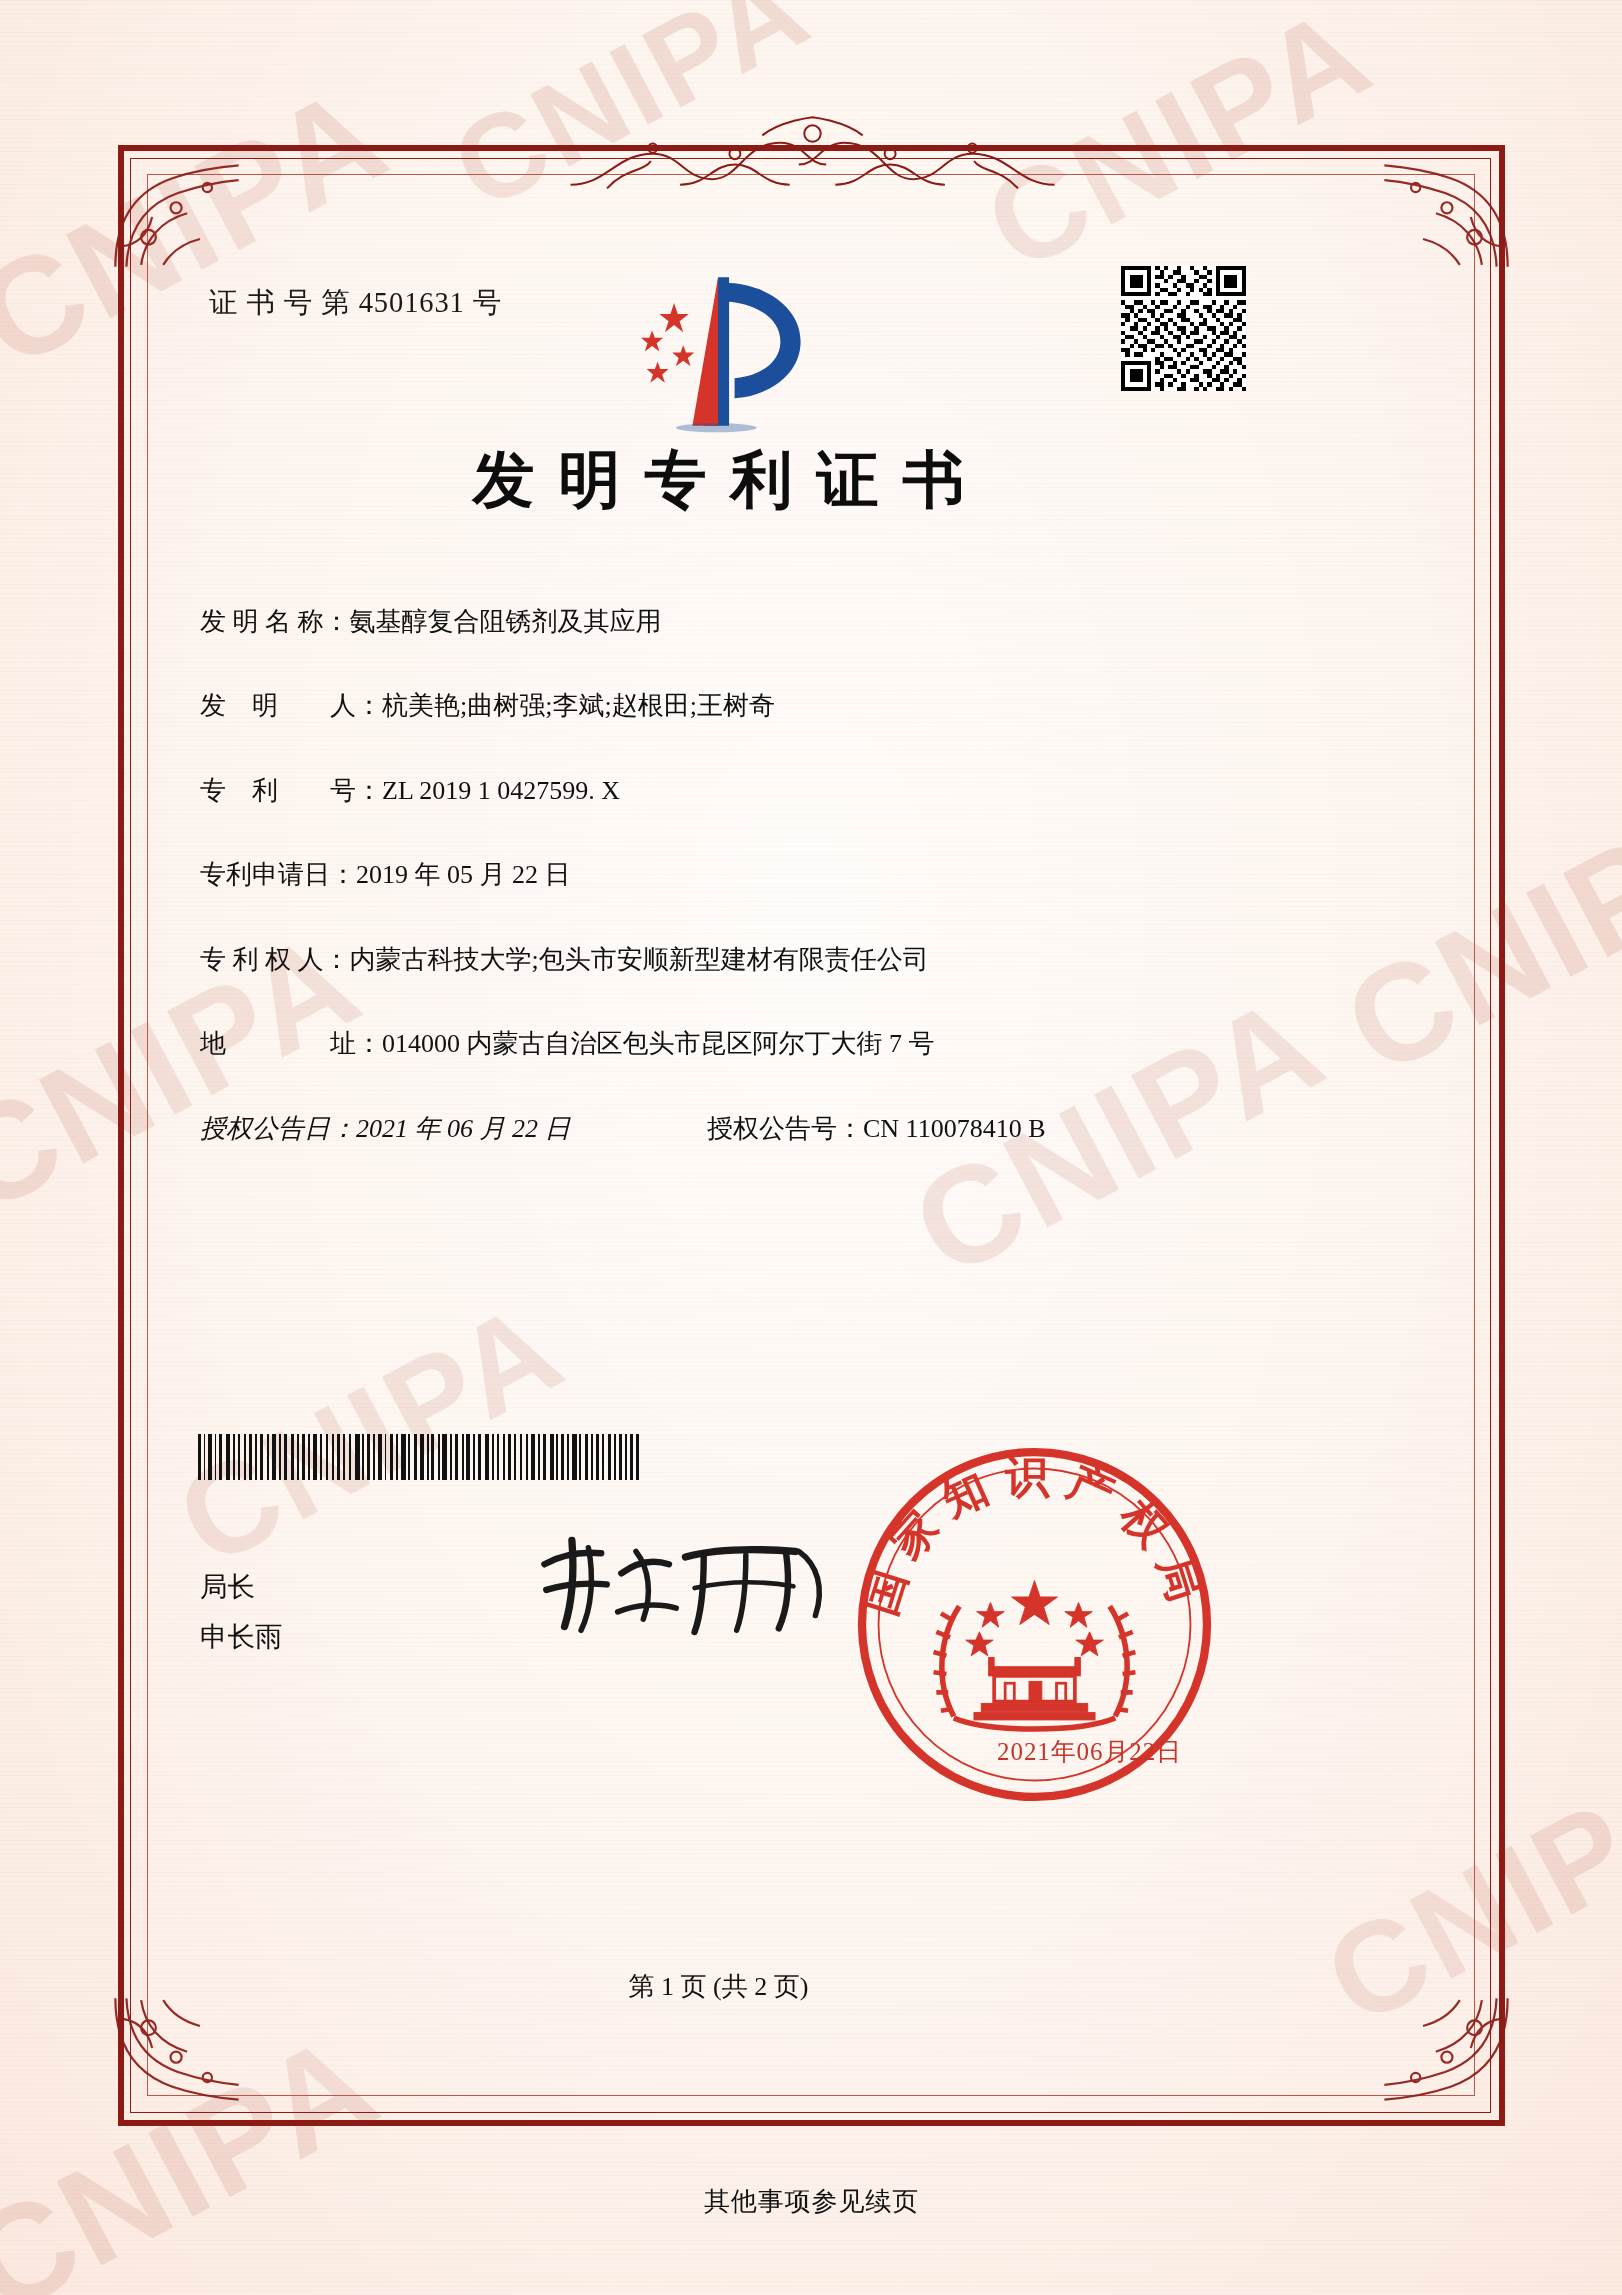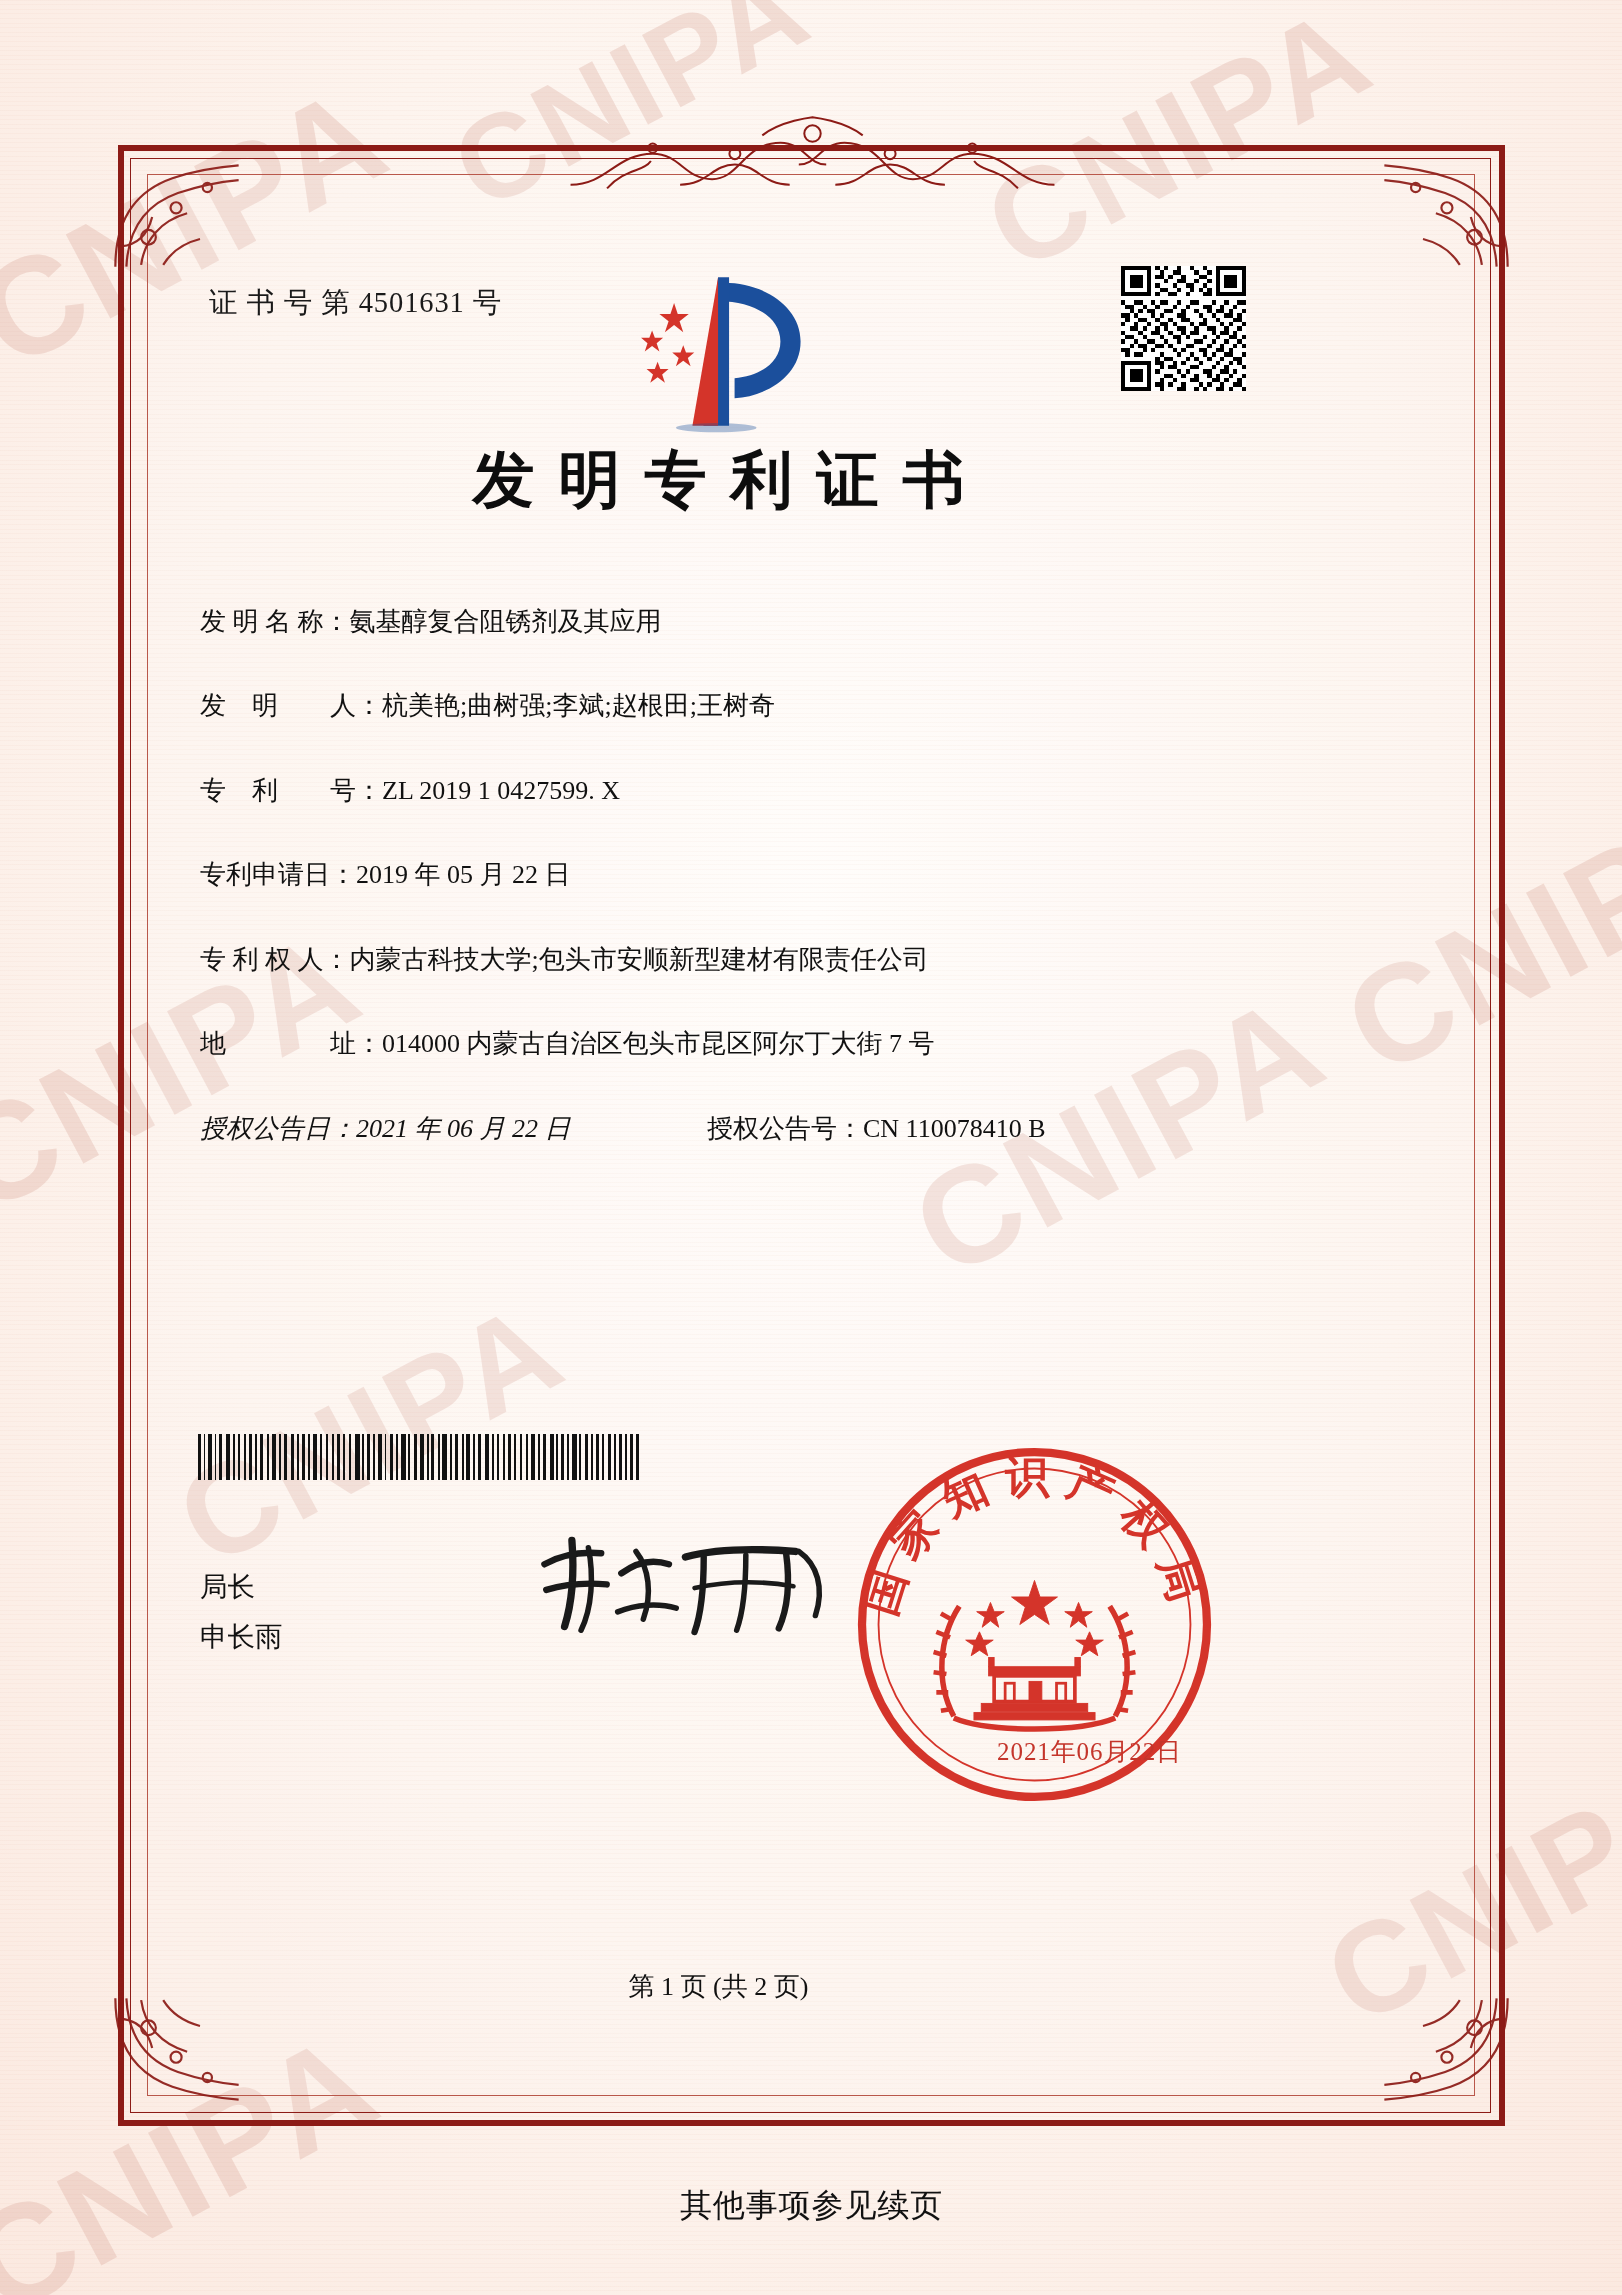--- a/index.html
+++ b/index.html
@@ -248,21 +248,21 @@
     font-size: 26px;
     color: #111;
   }
 
   #footer-note {
     position: absolute;
     left: 0;
     right: 0;
     top: 2184px;
     text-align: center;
-    font-size: 32px;
+    font-size: 26px;
     color: #111;
     letter-spacing: 0.9px;
   }
 </style>
 </head>
 <body>
 
 <div id="page">
   <div id="fiber"></div>
 

